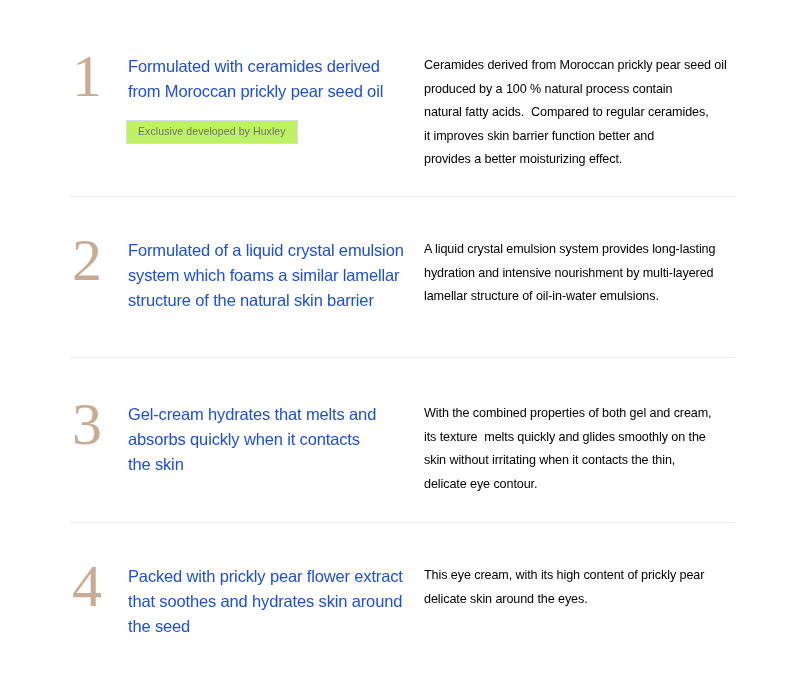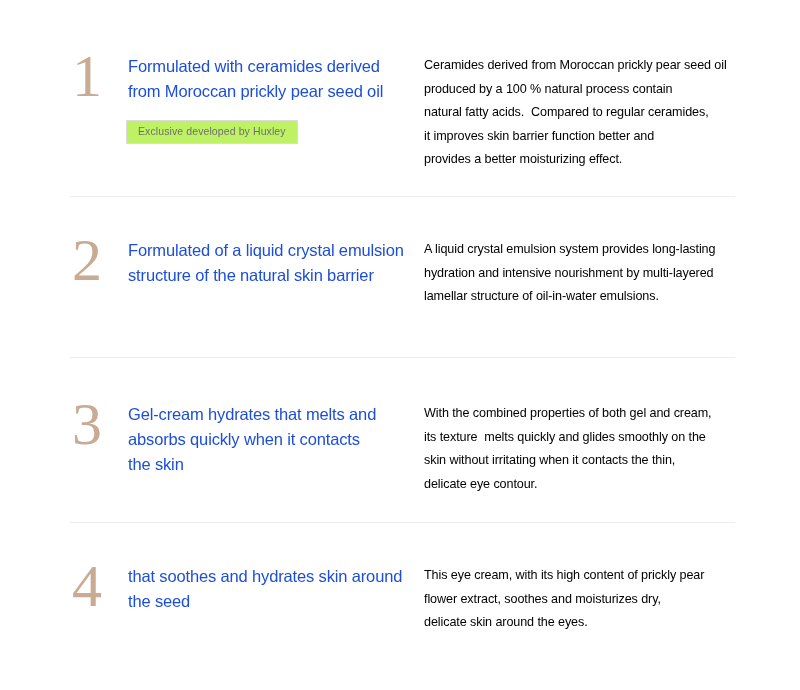--- a/index.html
+++ b/index.html
@@ -151,20 +151,21 @@
   </section>
 
   <div class="divider d-1"></div>
 
   <section class="feature-row row-2">
     <div class="row-inner">
       <div class="numeral">2</div>
       <div class="heading-col">
         <h2 class="heading">
           <span class="hline">Formulated of a liquid crystal emulsion</span>
+          <span class="hline">system which foams a similar lamellar</span>
           <span class="hline">structure of the natural skin barrier</span>
         </h2>
       </div>
       <div class="body-col">
         <p class="body-text">
           <span class="bline">A liquid crystal emulsion system provides long-lasting</span>
           <span class="bline">hydration and intensive nourishment by multi-layered</span>
           <span class="bline">lamellar structure of oil-in-water emulsions.</span>
         </p>
       </div>
@@ -194,27 +195,27 @@
     </div>
   </section>
 
   <div class="divider d-3"></div>
 
   <section class="feature-row row-4">
     <div class="row-inner">
       <div class="numeral">4</div>
       <div class="heading-col">
         <h2 class="heading">
+          <span class="hline">Packed with prickly pear flower extract</span>
           <span class="hline">that soothes and hydrates skin around</span>
           <span class="hline">the seed</span>
         </h2>
       </div>
       <div class="body-col">
         <p class="body-text">
           <span class="bline">This eye cream, with its high content of prickly pear</span>
-          <span class="bline">flower extract, soothes and moisturizes dry,</span>
           <span class="bline">delicate skin around the eyes.</span>
         </p>
       </div>
     </div>
   </section>
 
 </div>
 
 </body></html>

